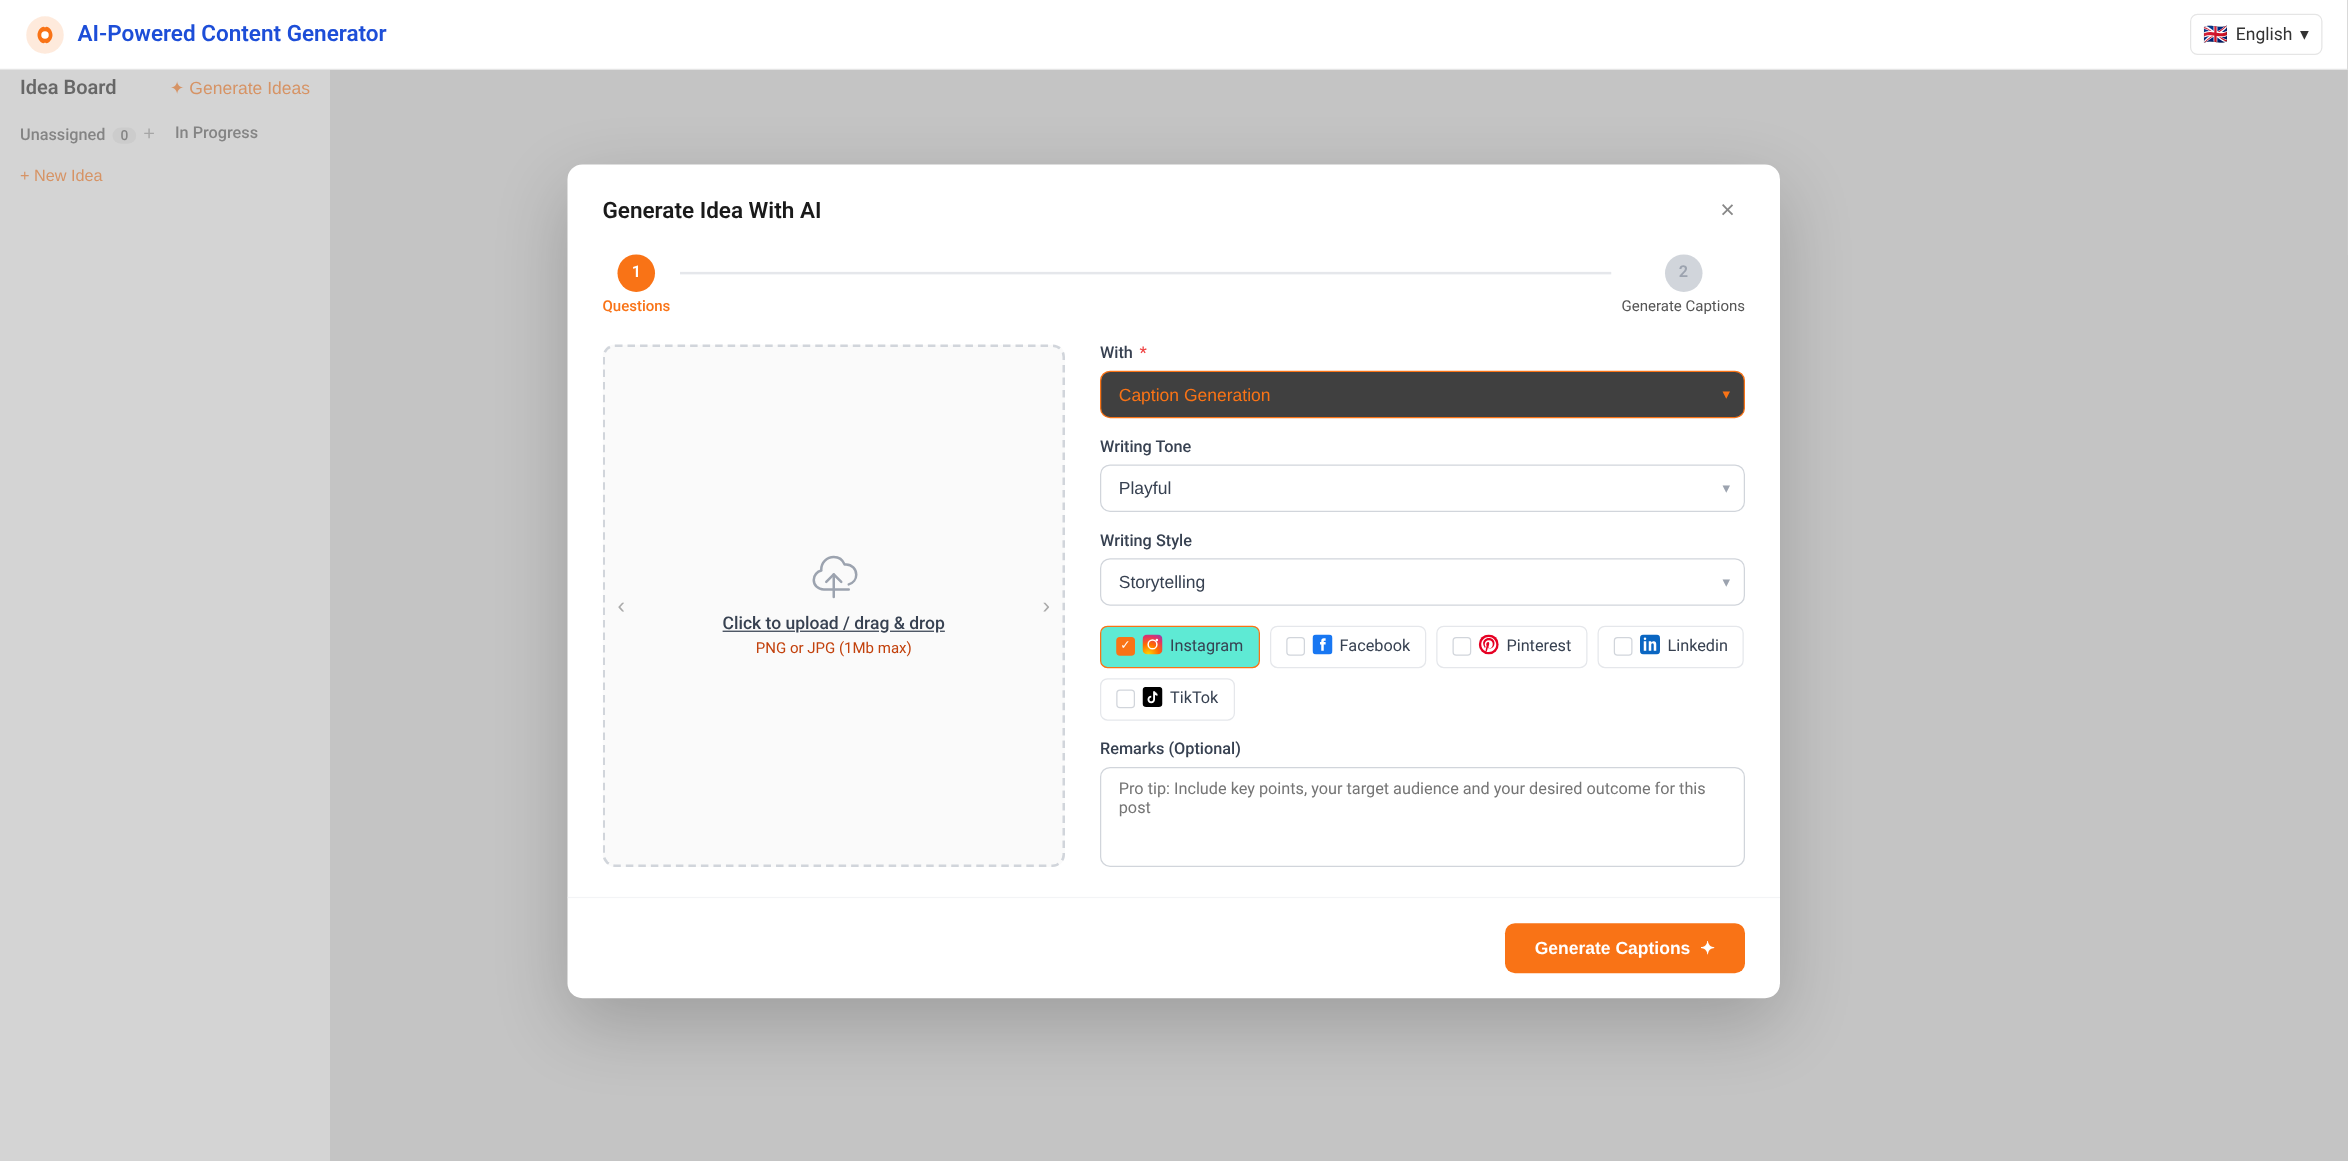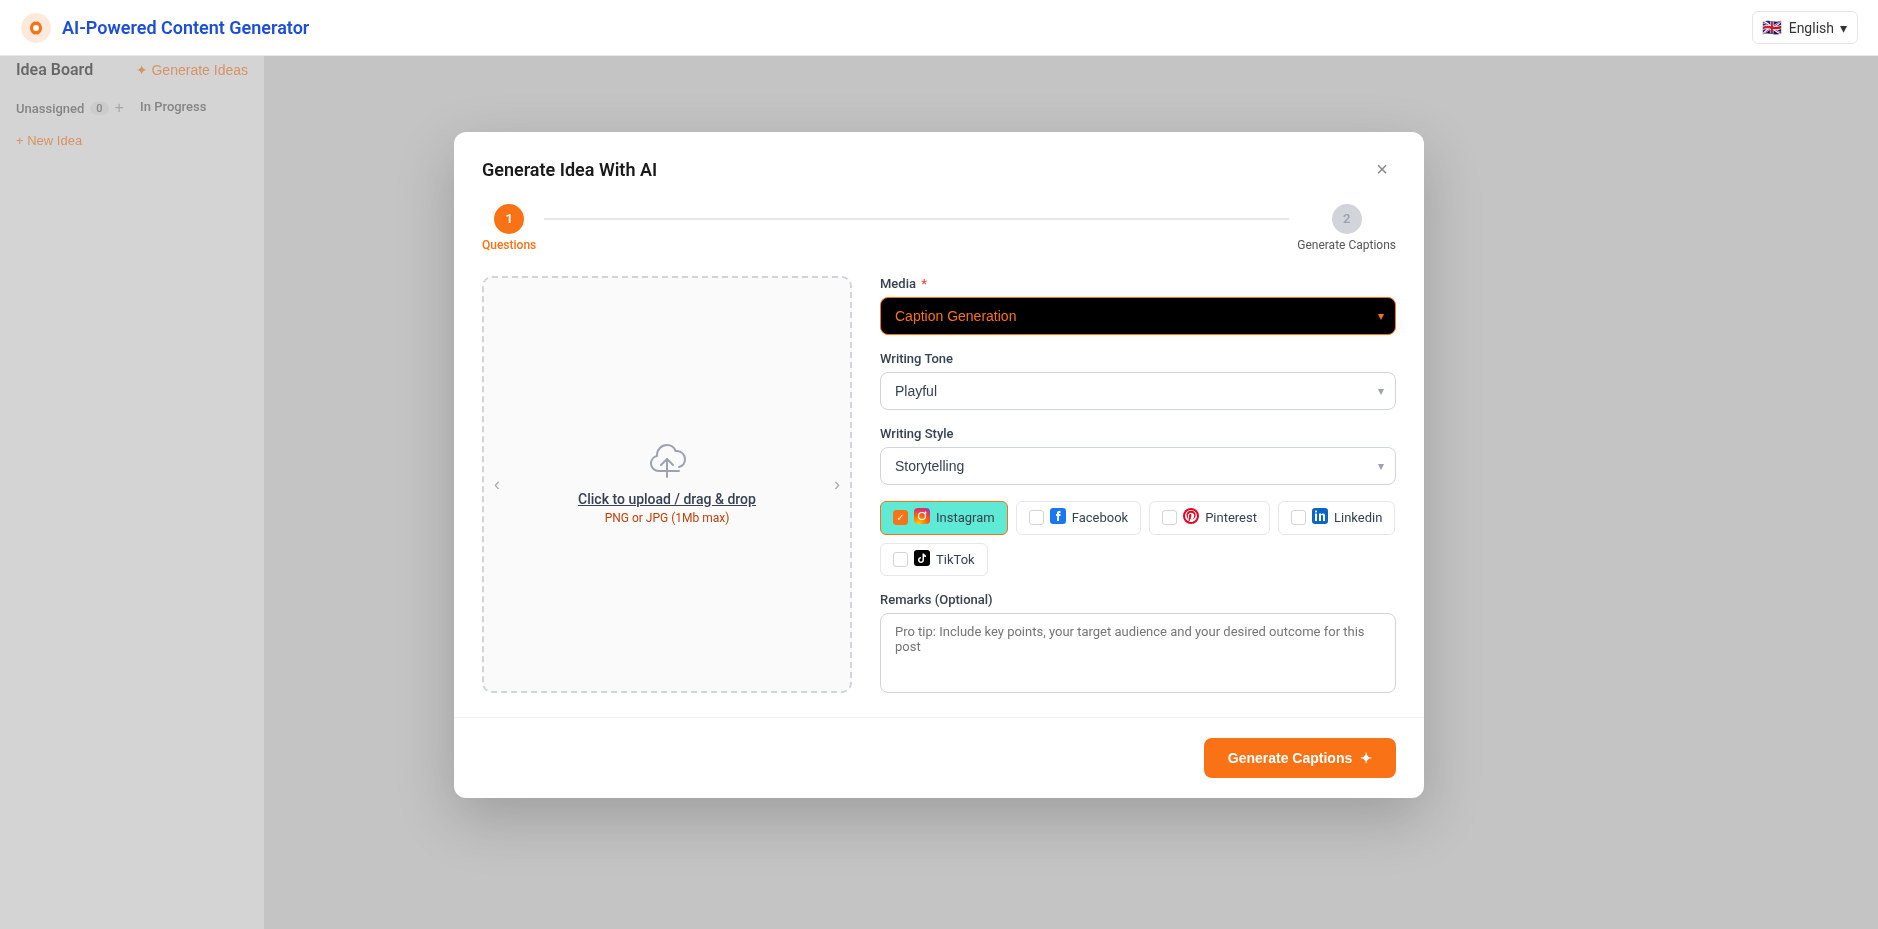--- a/index.html
+++ b/index.html
@@ -314,21 +314,21 @@
       padding: 10px 36px 10px 14px;
       border-radius: 8px;
       font-size: 14px;
       color: #374151;
       appearance: none;
       cursor: pointer;
       outline: none;
     }
     .select-wrapper.mode select {
       border: 1.5px solid #f97316;
-      background: #000000;
+      background: #404040;
       color: #f97316;
     }
     .select-wrapper.normal select {
       border: 1px solid #d1d5db;
       background: white;
     }
     .select-arrow {
       position: absolute;
       right: 12px;
       top: 50%;
@@ -499,21 +499,21 @@
         <path d="M20 16v18" stroke="#9ca3af" stroke-width="2" stroke-linecap="round"></path>
       </svg>
       <div class="upload-text">Click to upload / drag &amp; drop</div>
       <div class="upload-subtext">PNG or JPG (1Mb max)</div>
     </div>
 
     <div class="form-area">
 
       <div class="form-group">
         <label class="form-label">
-          <span>Media</span><span class="required"> *</span>
+          <span>With</span><span class="required"> *</span>
         </label>
         <div class="select-wrapper mode">
           <select>
             <option value="caption_generation" selected="">Caption Generation</option>
             <option value="story_generation">Story Generation</option>
             <option value="post_ideas">Post Ideas</option>
           </select>
           <span class="select-arrow">▾</span>
         </div>
       </div>

